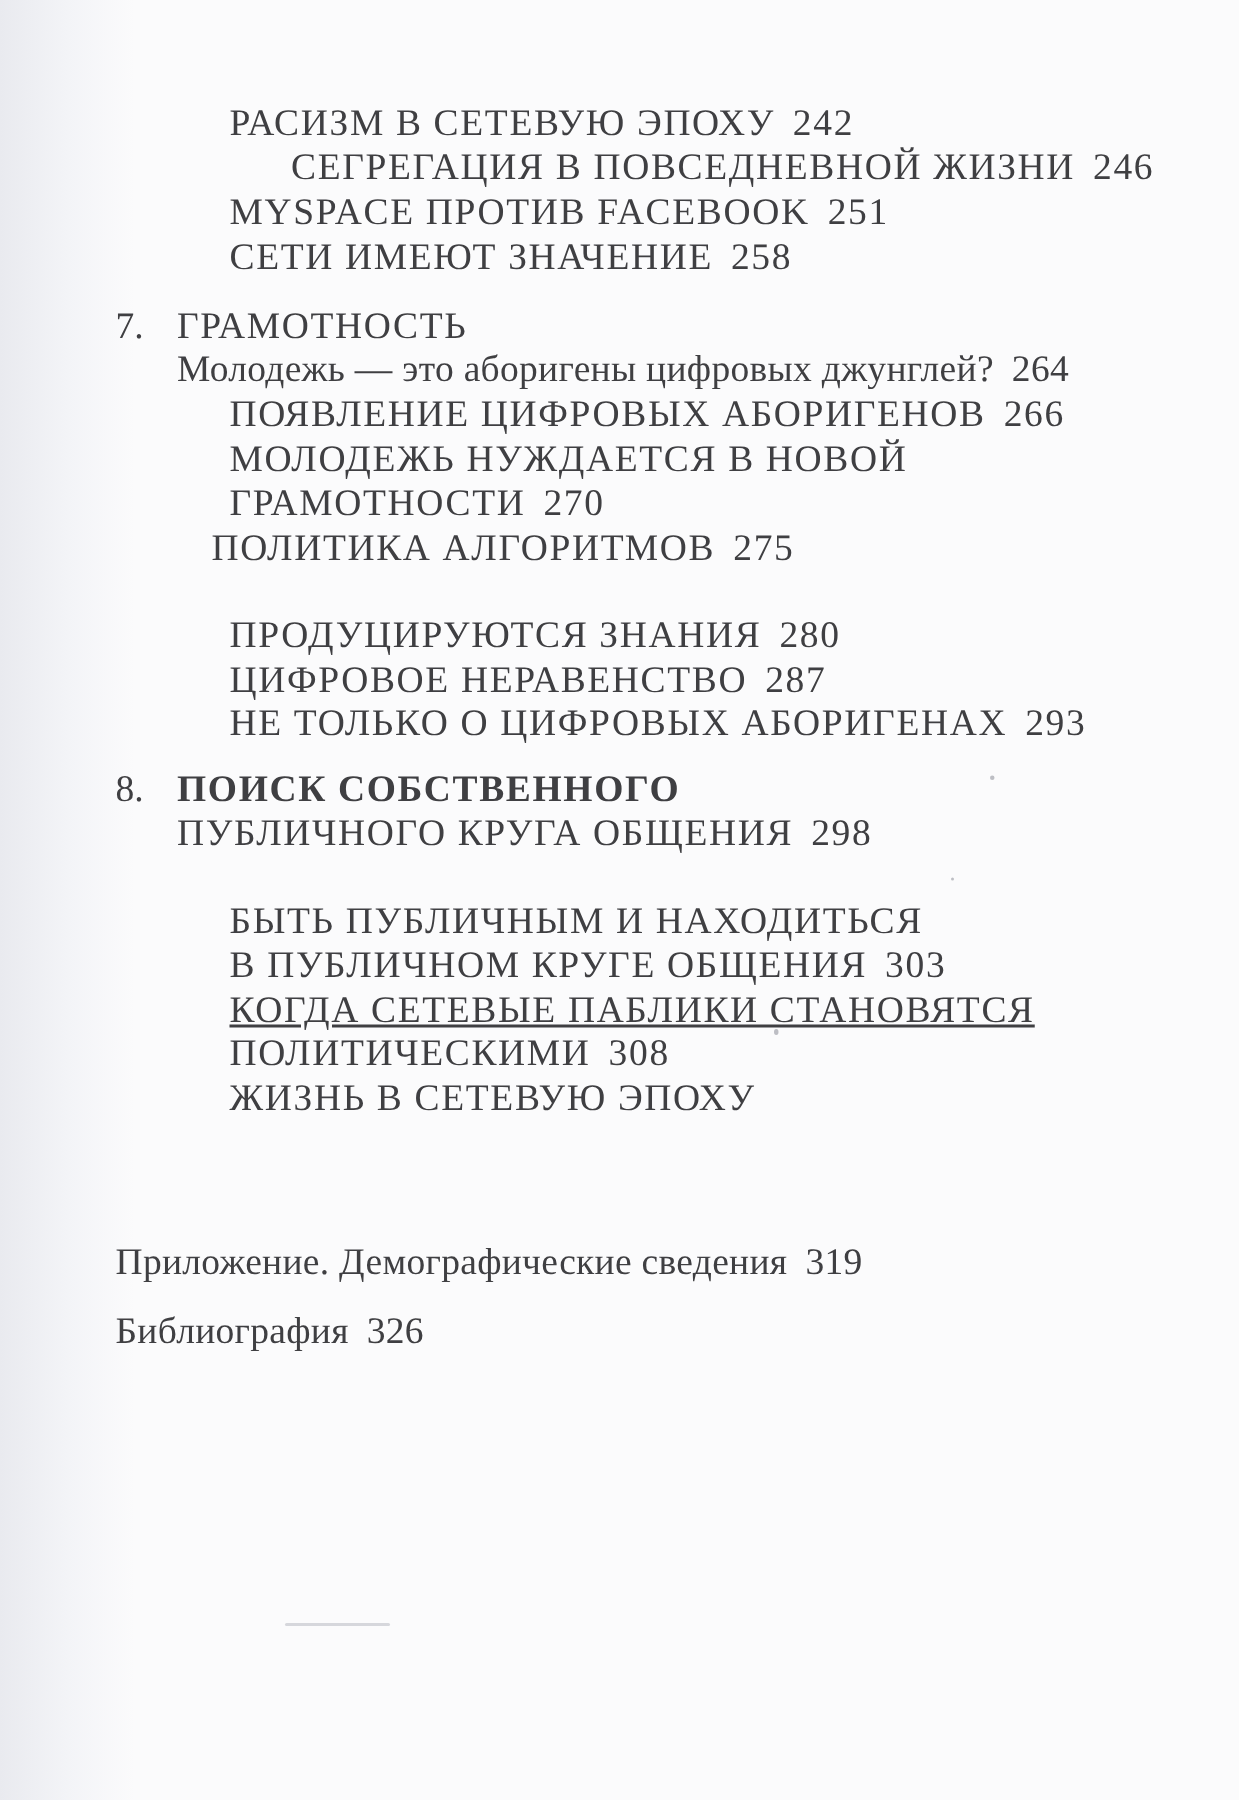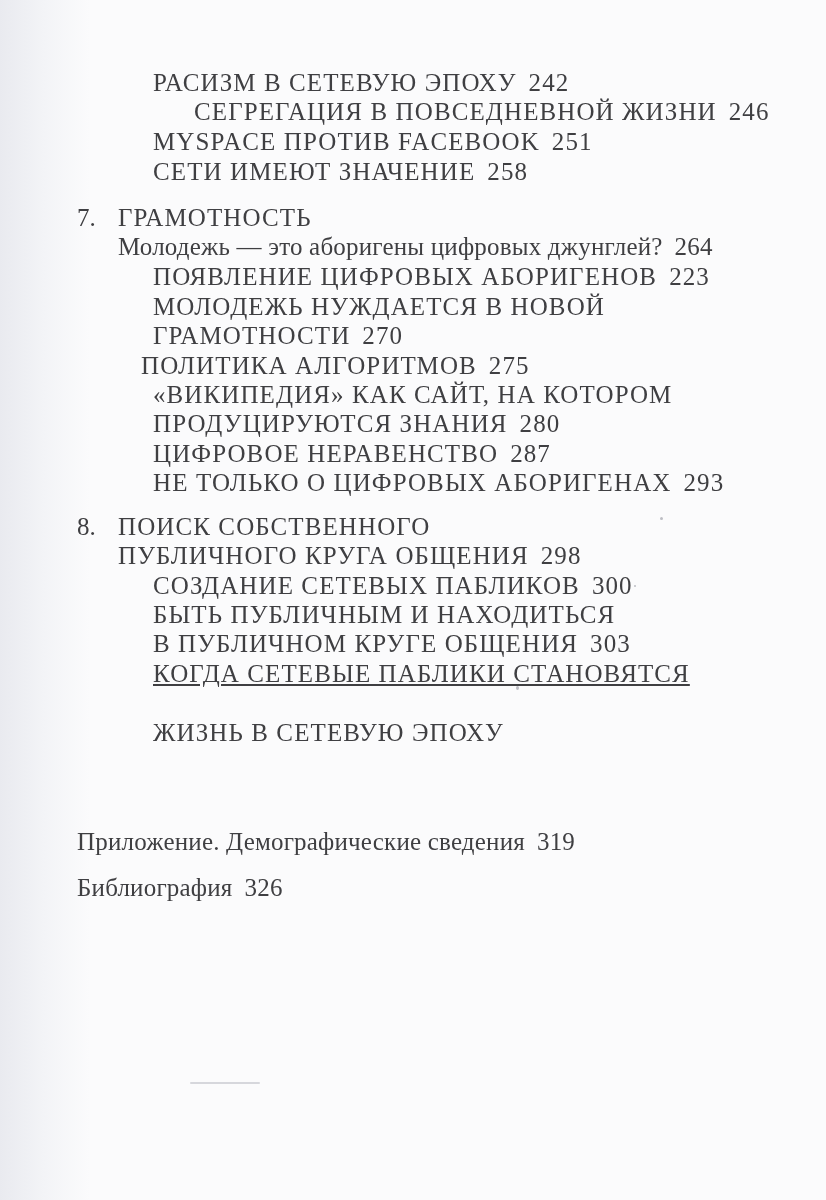--- a/index.html
+++ b/index.html
@@ -78,61 +78,60 @@
     <span>СЕТИ ИМЕЮТ ЗНАЧЕНИЕ</span><span class="num-gap"></span><span>258</span>
   </div>
 
   <div class="chapter-num" style="left:77px; top:203px;">7.</div>
   <div class="line caps" style="left:118px; top:203px;">ГРАМОТНОСТЬ</div>
   <div class="line" style="left:118px; top:232px;">
     <span>Молодежь — это аборигены цифровых джунглей?</span><span class="num-gap"></span><span>264</span>
   </div>
 
   <div class="line caps" style="left:153px; top:262px;">
-    <span>ПОЯВЛЕНИЕ ЦИФРОВЫХ АБОРИГЕНОВ</span><span class="num-gap"></span><span>223</span>
+    <span>ПОЯВЛЕНИЕ ЦИФРОВЫХ АБОРИГЕНОВ</span><span class="num-gap"></span><span>266</span>
   </div>
 
   <div class="line caps" style="left:153px; top:292px;">МОЛОДЕЖЬ НУЖДАЕТСЯ В НОВОЙ</div>
   <div class="line caps" style="left:153px; top:321px;">
     <span>ГРАМОТНОСТИ</span><span class="num-gap"></span><span>270</span>
   </div>
 
   <div class="line caps" style="left:141px; top:351px;">
     <span>ПОЛИТИКА АЛГОРИТМОВ</span><span class="num-gap"></span><span>275</span>
   </div>
 
-  <div class="line caps" style="left:153px; top:380px;">«ВИКИПЕДИЯ» КАК САЙТ, НА КОТОРОМ</div>
   <div class="line caps" style="left:153px; top:409px;">
     <span>ПРОДУЦИРУЮТСЯ ЗНАНИЯ</span><span class="num-gap"></span><span>280</span>
   </div>
 
   <div class="line caps" style="left:153px; top:439px;">
     <span>ЦИФРОВОЕ НЕРАВЕНСТВО</span><span class="num-gap"></span><span>287</span>
   </div>
 
   <div class="line caps" style="left:153px; top:468px;">
     <span>НЕ ТОЛЬКО О ЦИФРОВЫХ АБОРИГЕНАХ</span><span class="num-gap"></span><span>293</span>
   </div>
 
   <div class="chapter-num" style="left:77px; top:512px;">8.</div>
-  <div class="line caps" style="left:118px; top:512px;">ПОИСК СОБСТВЕННОГО</div>
+  <div class="line caps" style="left:118px; top:512px;font-weight:bold;">ПОИСК СОБСТВЕННОГО</div>
   <div class="line caps" style="left:118px; top:541px;">
     <span>ПУБЛИЧНОГО КРУГА ОБЩЕНИЯ</span><span class="num-gap"></span><span>298</span>
   </div>
 
-  <div class="line caps" style="left:153px; top:571px;">
-    <span>СОЗДАНИЕ СЕТЕВЫХ ПАБЛИКОВ</span><span class="num-gap"></span><span>300</span>
-  </div>
 
   <div class="line caps" style="left:153px; top:600px;">БЫТЬ ПУБЛИЧНЫМ И НАХОДИТЬСЯ</div>
   <div class="line caps" style="left:153px; top:629px;">
     <span>В ПУБЛИЧНОМ КРУГЕ ОБЩЕНИЯ</span><span class="num-gap"></span><span>303</span>
   </div>
 
   <div class="line caps" style="left:153px; top:659px;text-decoration:underline;">КОГДА СЕТЕВЫЕ ПАБЛИКИ СТАНОВЯТСЯ</div>
+  <div class="line caps" style="left:153px; top:688px;">
+    <span>ПОЛИТИЧЕСКИМИ</span><span class="num-gap"></span><span>308</span>
+  </div>
 
   <div class="line caps" style="left:153px; top:718px;">ЖИЗНЬ В СЕТЕВУЮ ЭПОХУ</div>
 
   <div class="line" style="left:77px; top:827px;">
     <span>Приложение. Демографические сведения</span><span class="num-gap"></span><span>319</span>
   </div>
   <div class="line" style="left:77px; top:873px;">
     <span>Библиография</span><span class="num-gap"></span><span>326</span>
   </div>
 

